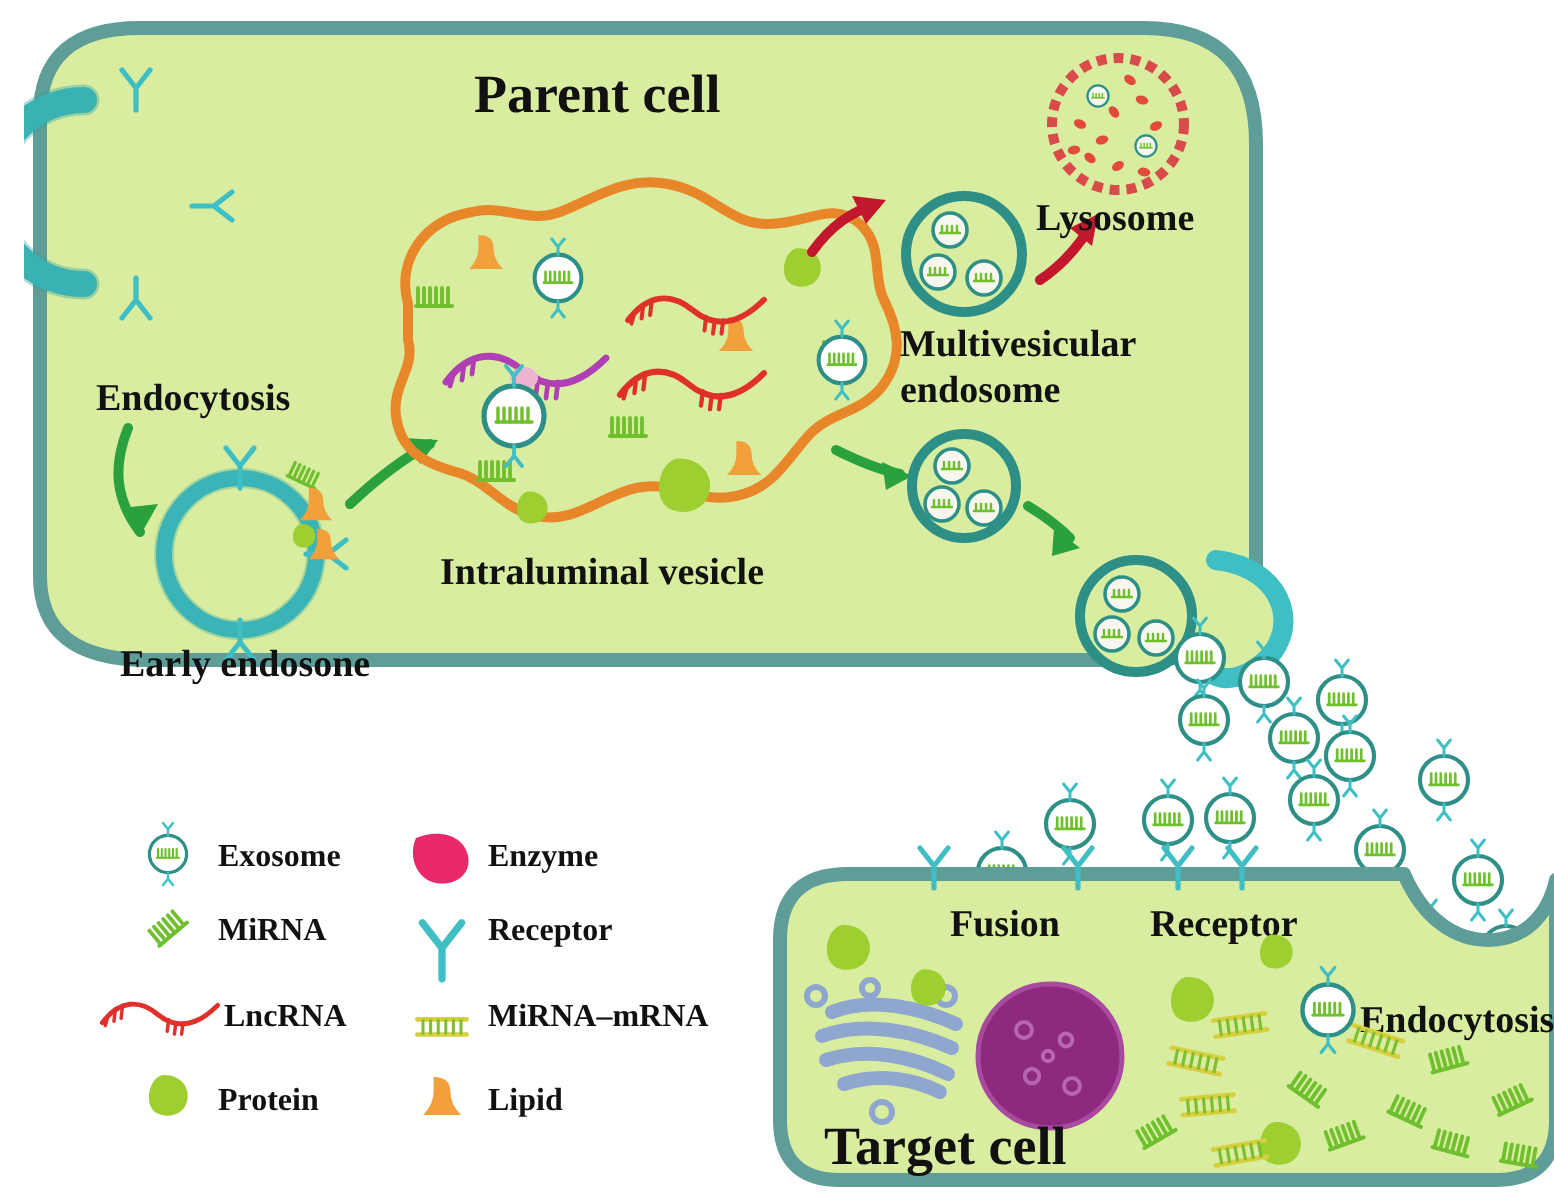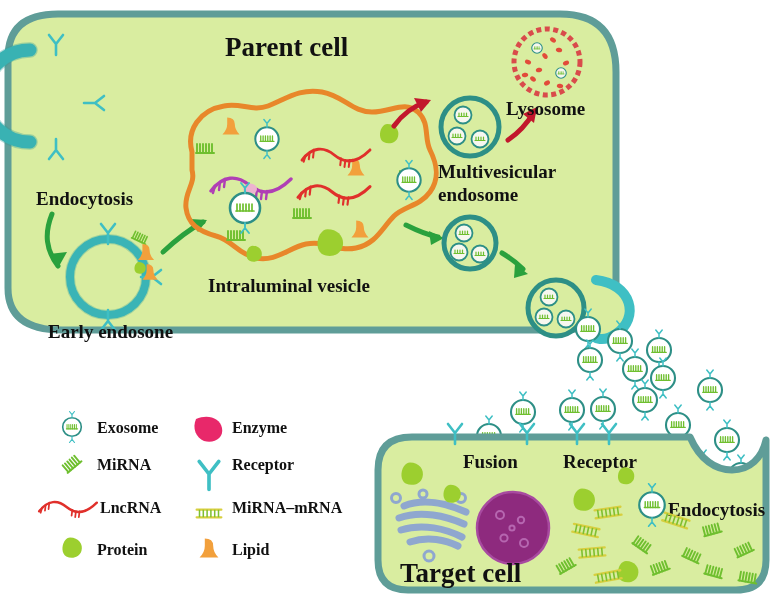--- a/index.html
+++ b/index.html
@@ -1,18 +1,18 @@
 <!DOCTYPE html>
 <html><head>
 <meta charset="utf-8">
 <style>
   html,body{margin:0;padding:0;background:#fff;}
   body{width:777px;height:597px;position:relative;overflow:hidden;
        font-family:"Liberation Serif","DejaVu Serif",serif;}
-  .stage{position:absolute;inset:0;width:718px;height:597px;}
+  .stage{position:absolute;inset:0;width:718px;height:597px;padding-left:12px;}
   svg{display:block;}
   .lbl{font-family:"Liberation Serif","DejaVu Serif",serif;font-weight:700;fill:#111;}
   .t28{font-size:27px;}
   .t20{font-size:19px;}
   .legend-txt{font-family:"Liberation Serif","DejaVu Serif",serif;font-weight:700;font-size:16px;fill:#111;}
 </style>
 </head>
 <body>
 
 <div class="stage">

